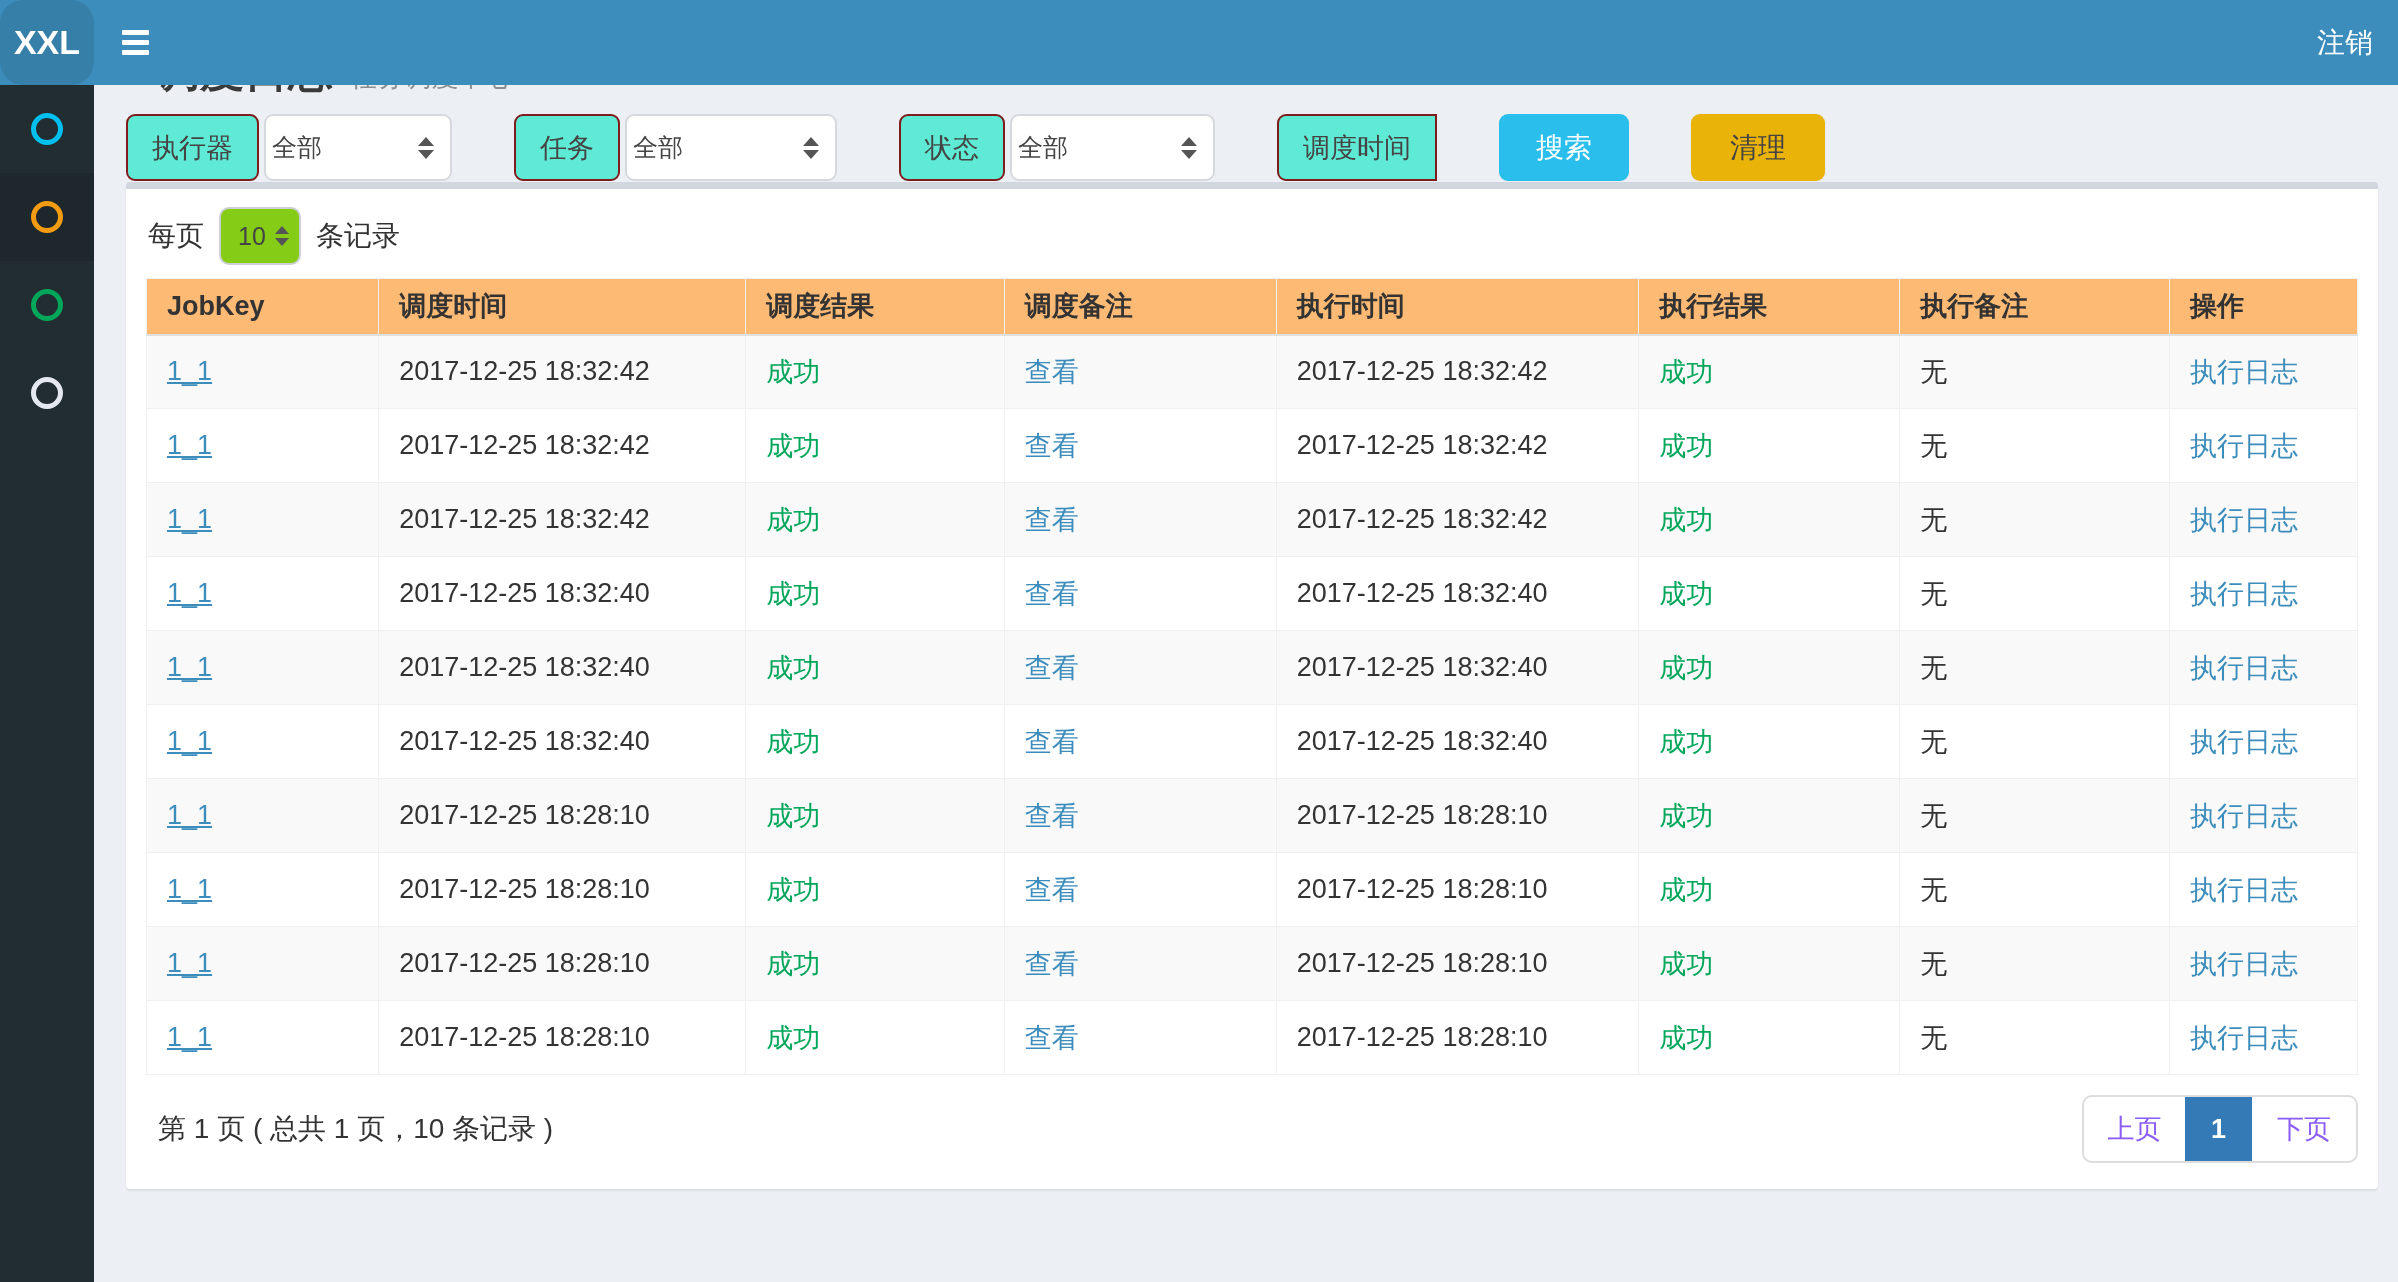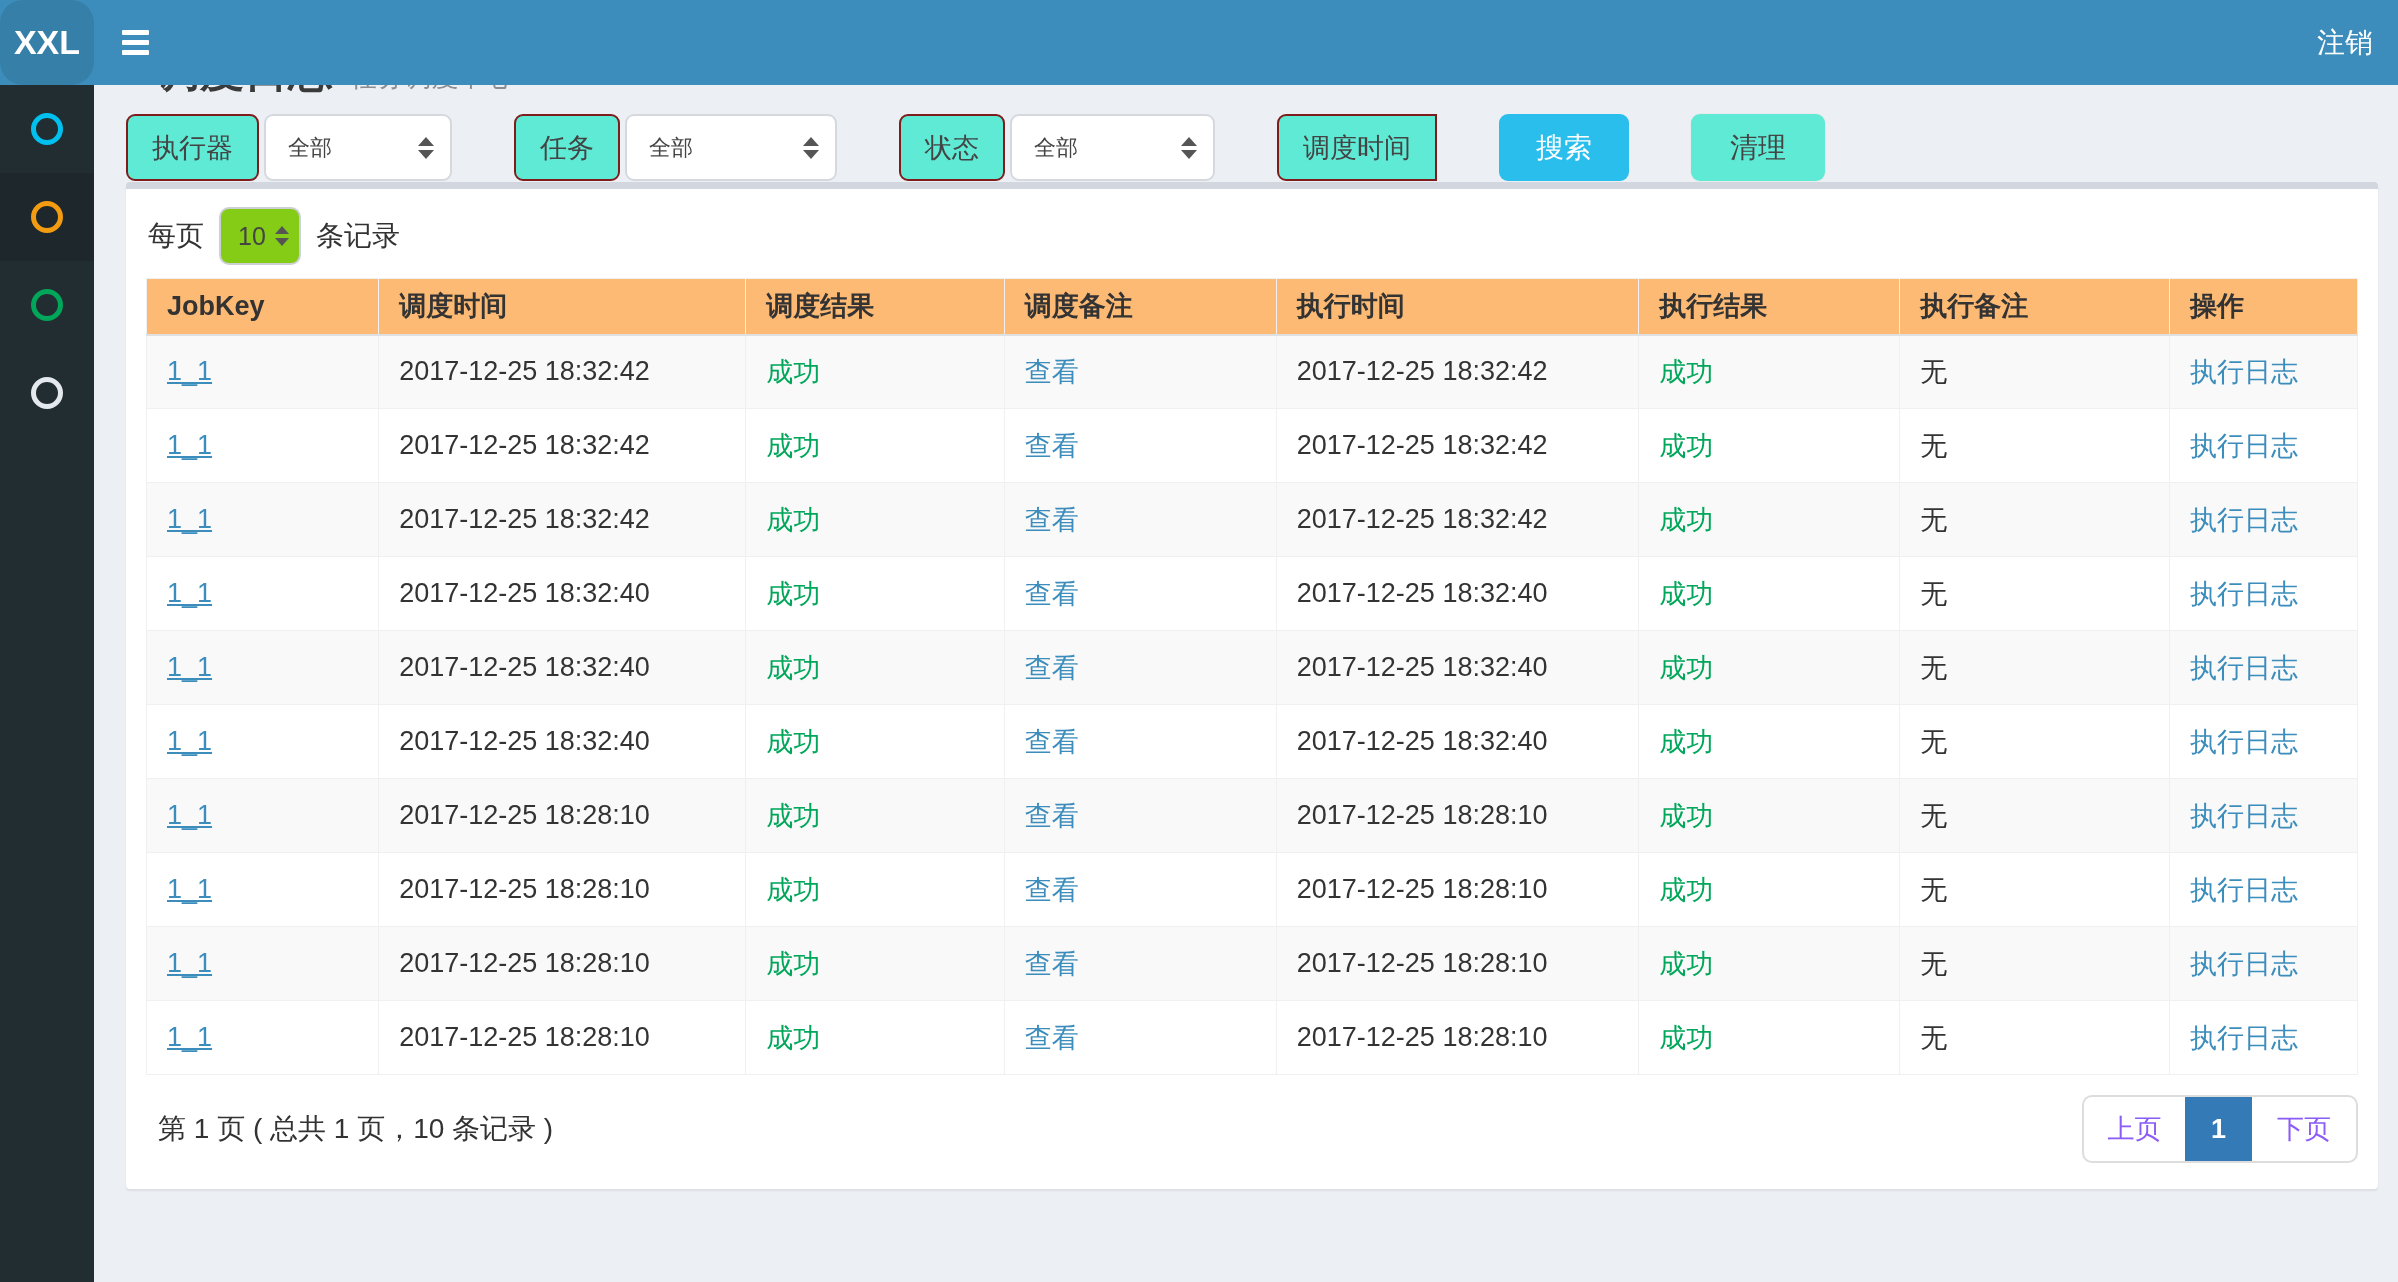--- a/index.html
+++ b/index.html
@@ -58,41 +58,41 @@
   .fgroup { display: flex; align-items: stretch; }
   .fgroup + .fgroup, .filters .btn { margin-left: 62px; }
   .addon-label {
     background: #5eead4; border: 2px solid #7f1d1d; border-radius: 9px;
     display: flex; align-items: center; padding: 0 24px;
     font-size: 27px; color: #444; white-space: nowrap;
   }
   .fselect {
     background: #fff; border: 2px solid #d5d9de; border-radius: 9px;
     margin-left: 5px; display: flex; align-items: center; justify-content: space-between;
-    padding: 0 16px 0 22px; font-size: 22px; color: #444; cursor: pointer;
+    padding: 0 16px 0 6px; font-size: 25px; color: #444; cursor: pointer;
   }
   .w-exec { width: 188px; } .w-job { width: 212px; } .w-status { width: 205px; }
   .stepper { display: inline-flex; flex-direction: column; align-items: center; gap: 4px; }
   .stepper b { display: block; width: 0; height: 0;
     border-left: 8px solid transparent; border-right: 8px solid transparent; }
   .stepper .up { border-bottom: 9px solid #555; }
   .stepper .down { border-top: 9px solid #555; }
 
   .time-group .addon-label { border-radius: 9px 0 0 9px; }
   .time-input {
     width: 560px; background: #ededed; border: 2px solid #dcdfe3; border-left: none;
     border-radius: 0 9px 9px 0; display: flex; align-items: center;
     padding-left: 26px; font-size: 26px; color: #444; white-space: nowrap; cursor: text;
   }
   .btn {
     border: none; border-radius: 9px; font-size: 28px; cursor: pointer;
     font-family: inherit; display: flex; align-items: center; justify-content: center;
   }
   .btn-search { width: 130px; background: #29beec; color: #fff; }
-  .btn-clear { width: 134px; background: #5eead4; color: #444; box-shadow: 0 0 0 1px #e9ebee; }
+  .btn-clear { width: 134px; background: #eab308; color: #444; box-shadow: 0 0 0 1px #e9ebee; }
 
   
   .box {
     margin-top: 1px; background: #fff;
     border-top: 7px solid #d2d6de; border-radius: 4px;
     box-shadow: 0 2px 2px rgba(0,0,0,.08);
     padding: 18px 20px 26px 20px;
   }
   .pagesize-row { display: flex; align-items: center; font-size: 28px; color: #333; padding-left: 2px; }
   .pagesize-select {

